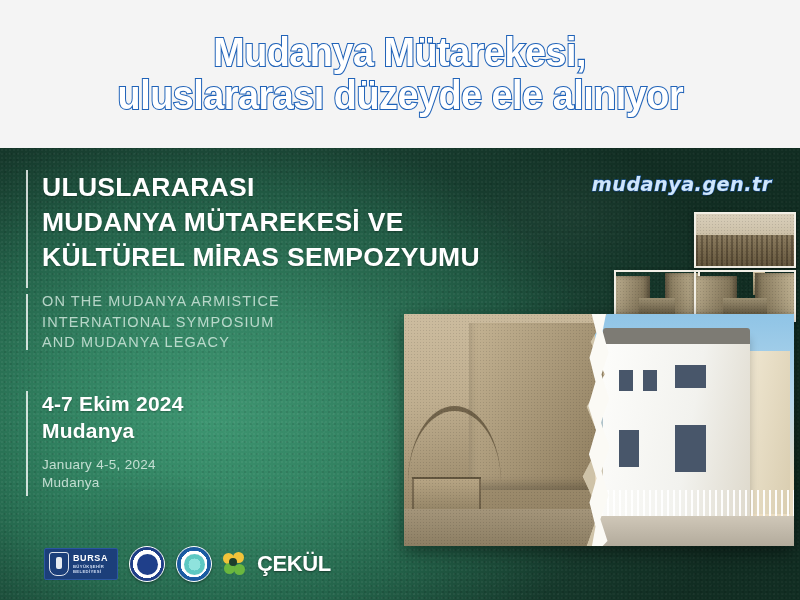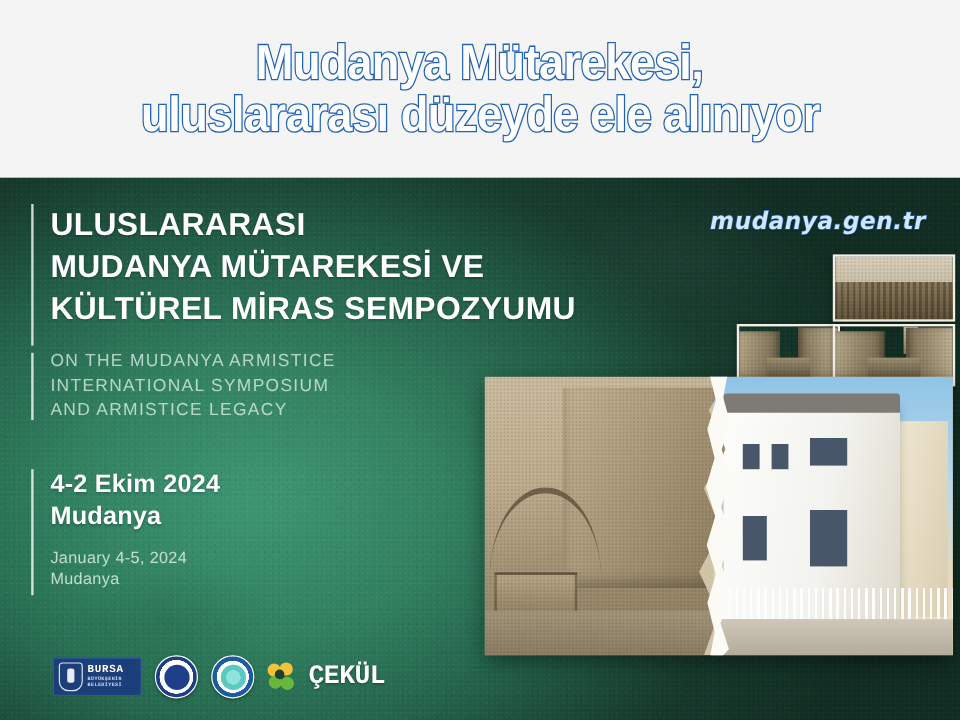--- a/index.html
+++ b/index.html
@@ -229,21 +229,21 @@
   .mp-tear{
     position:absolute;left:47%;top:-2%;width:7%;height:104%;
     background:#fbfaf5;
     clip-path:polygon(38% 0, 72% 0, 56% 9%, 78% 18%, 52% 27%, 80% 37%, 50% 47%, 82% 57%, 52% 67%, 78% 77%, 48% 87%, 74% 96%, 40% 100%, 14% 100%, 30% 90%, 8% 80%, 34% 70%, 6% 60%, 32% 50%, 4% 40%, 30% 30%, 8% 20%, 34% 10%, 12% 0);
     box-shadow:0 0 5px rgba(0,0,0,.2);
   }
 
   
   .logobar{
     position:absolute;left:44px;top:394px;width:370px;height:44px;
-    display:flex;align-items:center;gap:11px;font-family:Liberation Mono, monospace;
+    display:flex;align-items:center;gap:11px;
   }
   .logo{position:relative;flex:0 0 auto;}
 
   .logo-bursa{
     width:74px;height:32px;background:#1c3f7a;border:1px solid #2b56a0;
     border-radius:2px;display:flex;align-items:center;gap:4px;padding:0 4px;
     box-sizing:border-box;
   }
   .lb-crest{
     width:18px;height:22px;border:1px solid rgba(255,255,255,.85);
@@ -319,25 +319,25 @@
 
     <div class="title-block">
       <div class="title-line">ULUSLARARASI</div>
       <div class="title-line">MUDANYA MÜTAREKESİ VE</div>
       <div class="title-line">KÜLTÜREL MİRAS SEMPOZYUMU</div>
     </div>
 
     <div class="subtitle-block">
       <div class="subtitle-line">ON THE MUDANYA ARMISTICE</div>
       <div class="subtitle-line">INTERNATIONAL SYMPOSIUM</div>
-      <div class="subtitle-line">AND ARMISTICE LEGACY</div>
+      <div class="subtitle-line">AND MUDANYA LEGACY</div>
     </div>
 
     <div class="date-block">
-      <div class="date-main">4-2 Ekim 2024</div>
+      <div class="date-main">4-7 Ekim 2024</div>
       <div class="date-main">Mudanya</div>
       <div class="date-sub">January 4-5, 2024</div>
       <div class="date-sub" style="margin-top:0">Mudanya</div>
     </div>
 
     <div class="watermark">mudanya.gen.tr</div>
 
     <div class="mini m1">
       <div class="sepia-sky"></div>
       <div class="sepia-town"></div>

